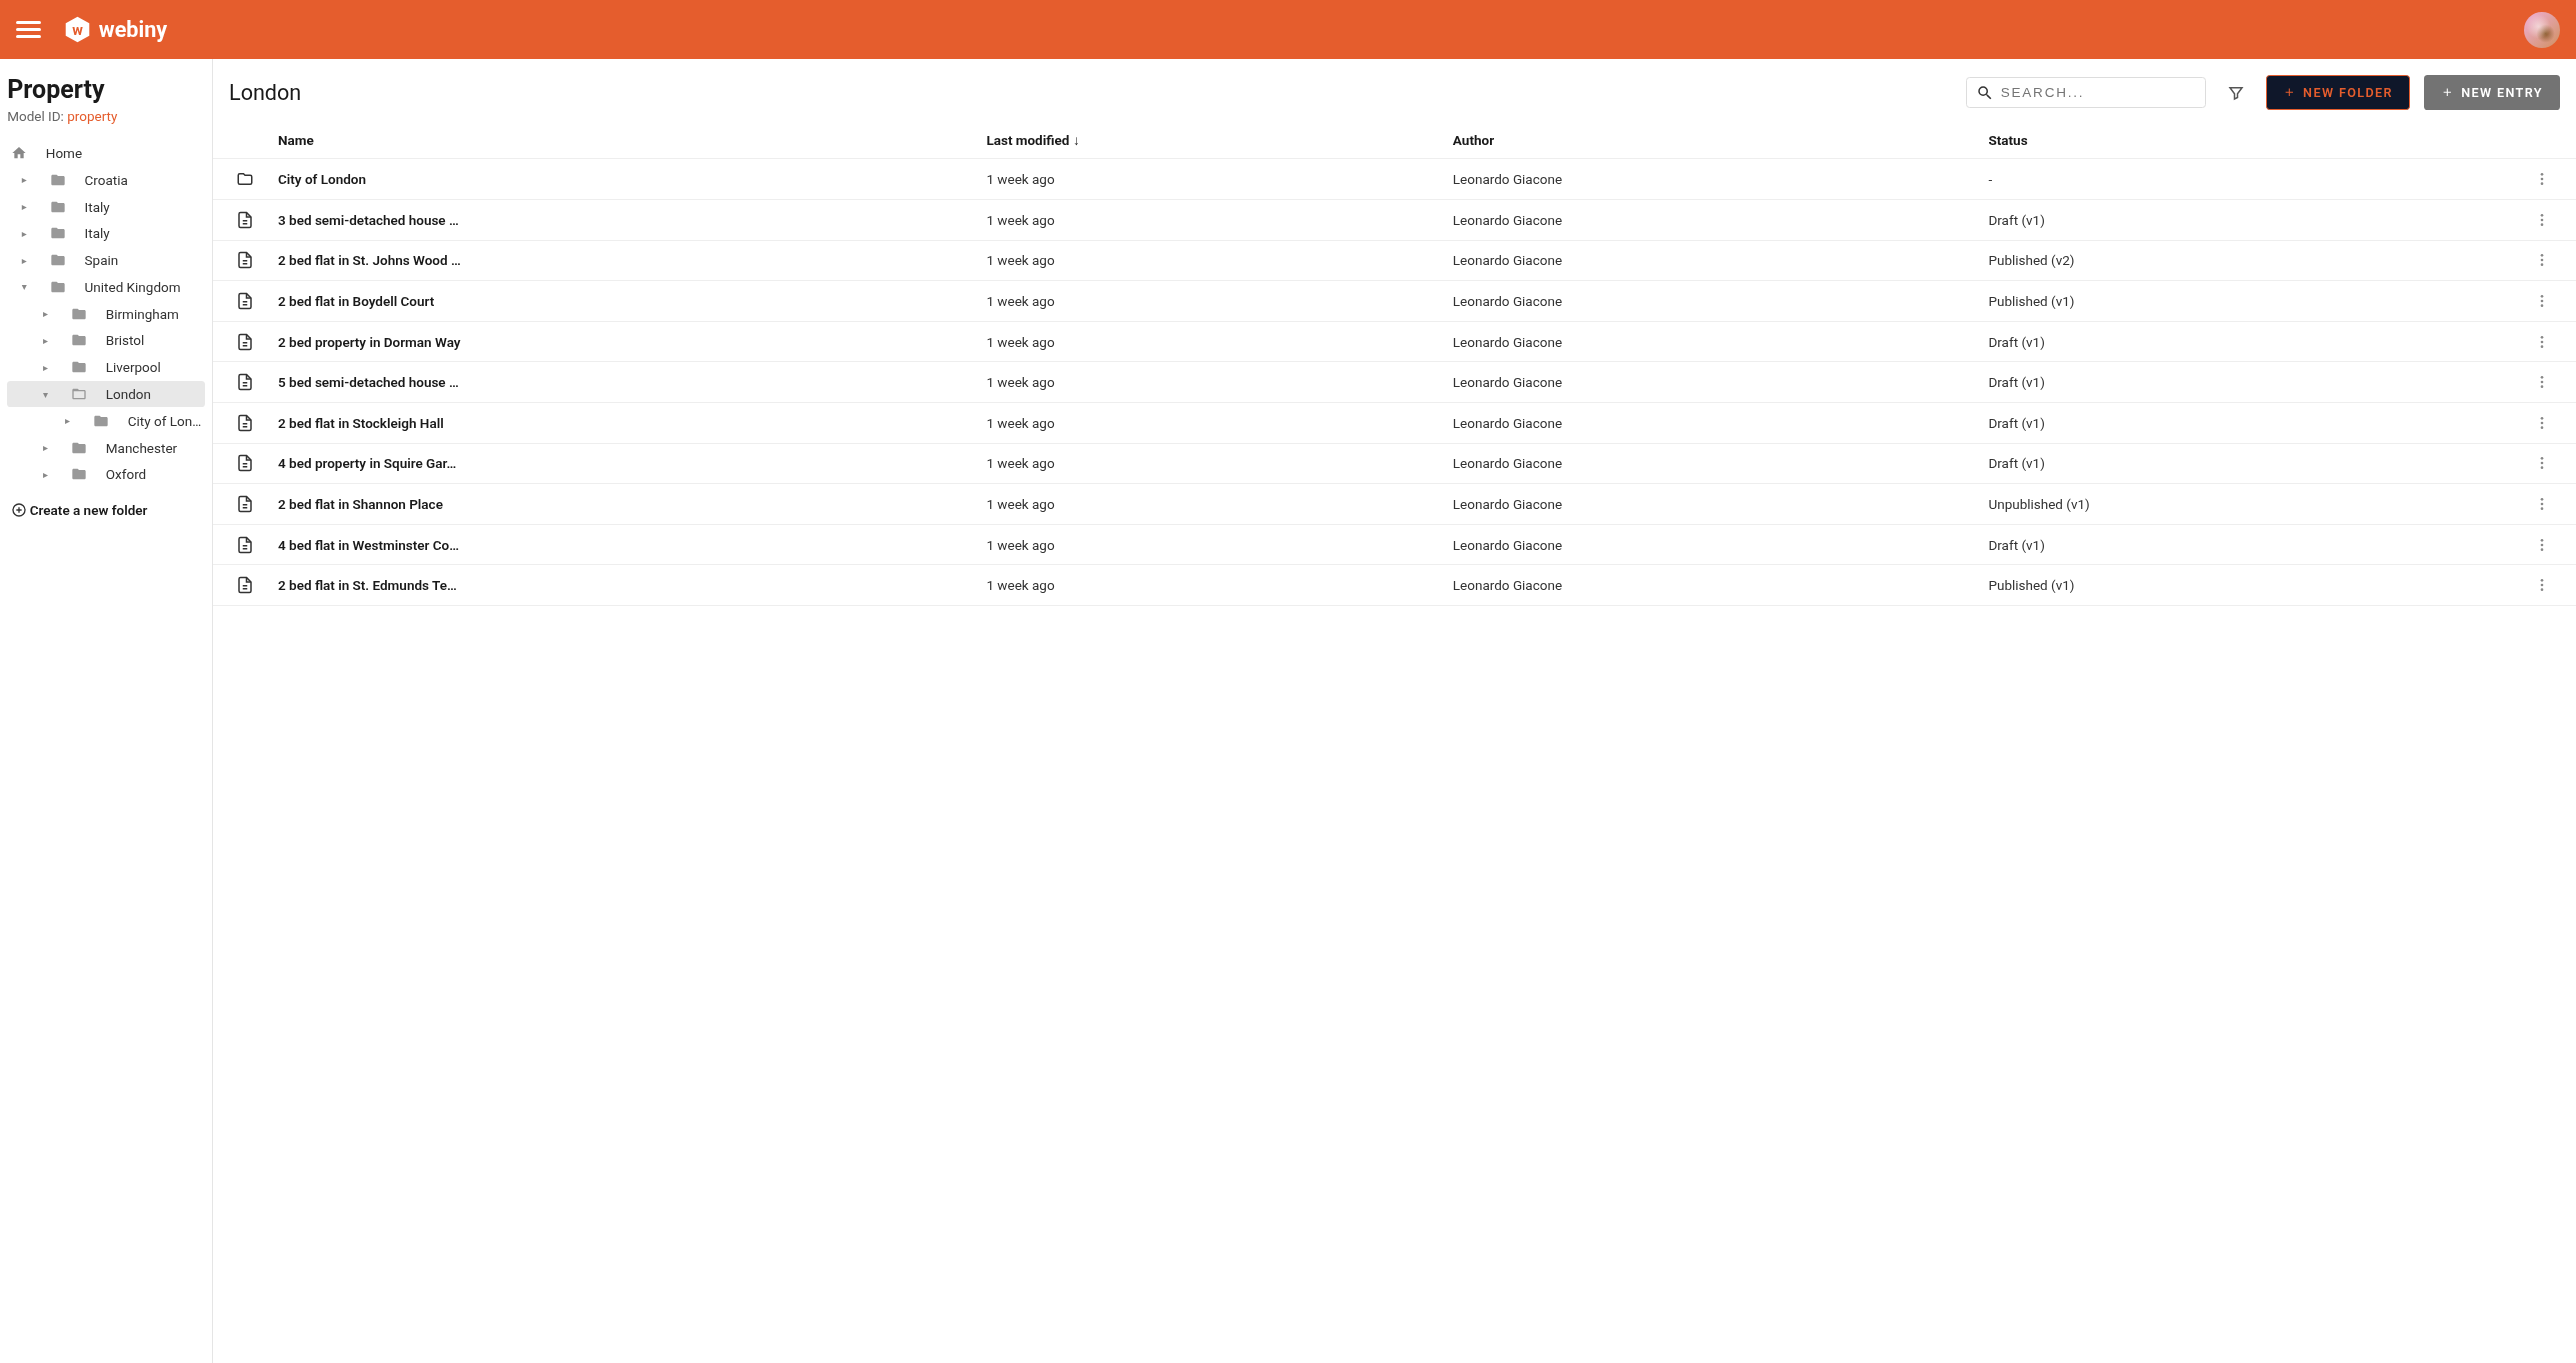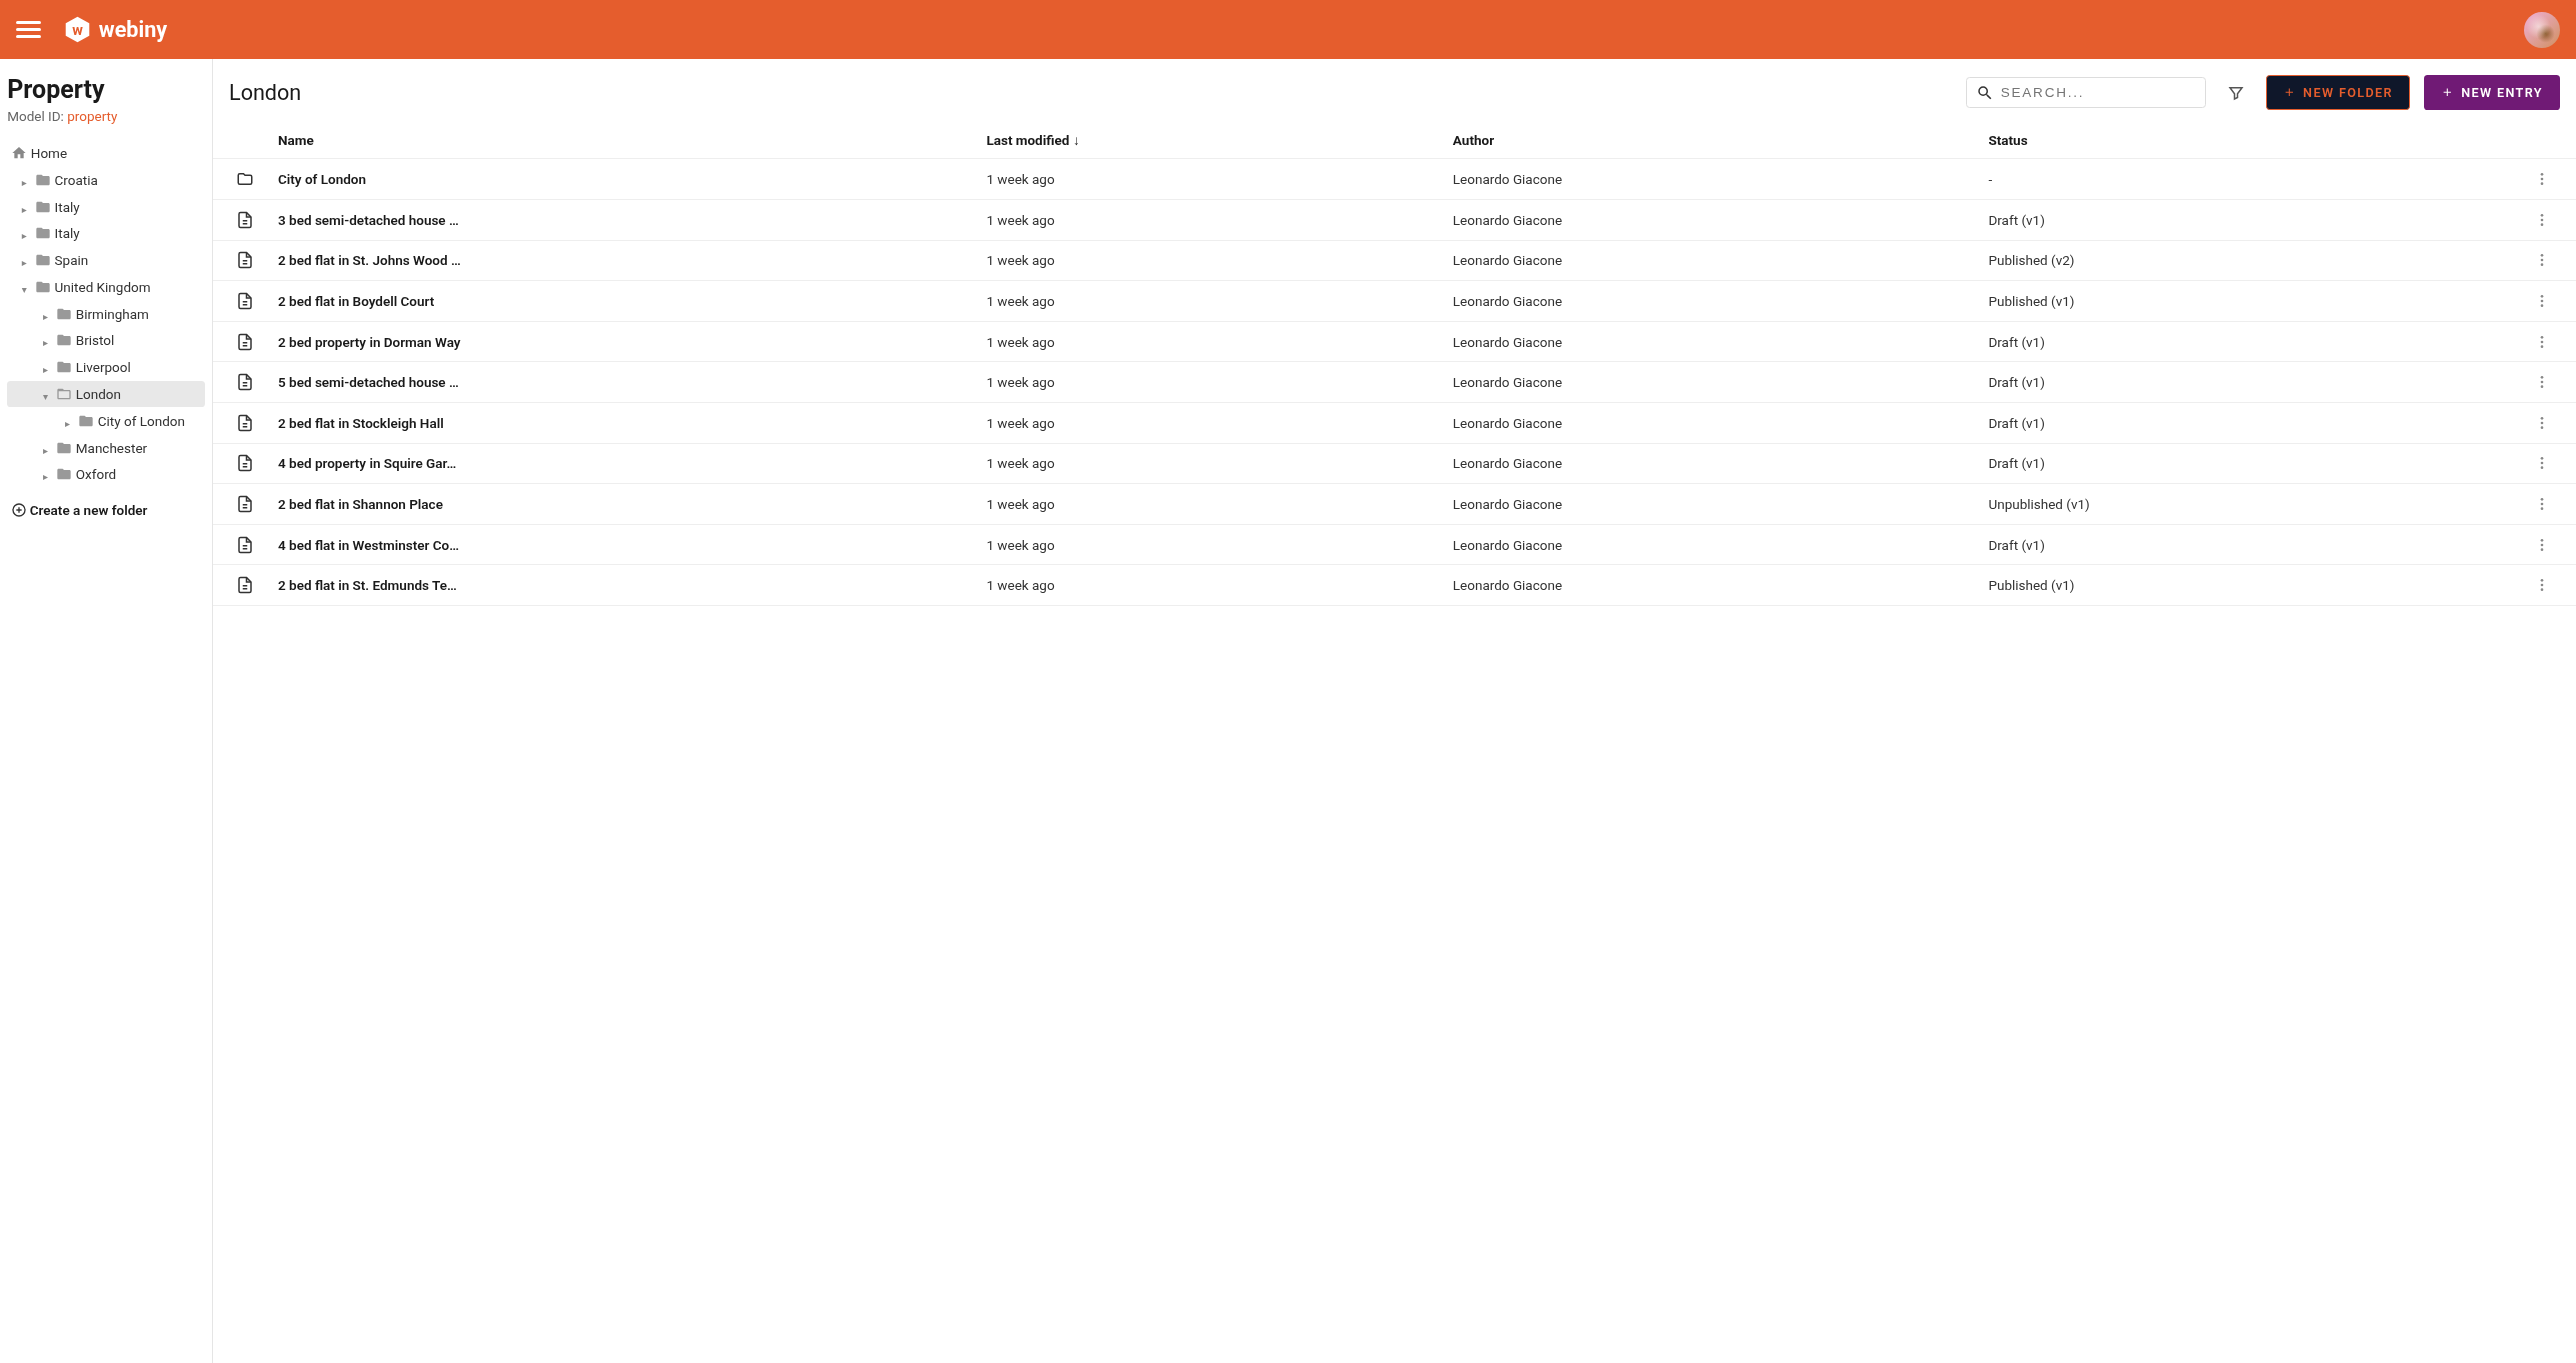--- a/index.html
+++ b/index.html
@@ -11,39 +11,39 @@
 .logo{display:flex;align-items:center;gap:7.2px;color:#fff;font-weight:700;font-size:21.6px}
 .logo-hex{width:29px;height:29px}
 .avatar{width:36px;height:36px;border-radius:50%;background:linear-gradient(135deg,#f0b0d8,#d09060);overflow:hidden;position:relative}
 .avatar::after{content:"";position:absolute;inset:0;background:radial-gradient(circle at 40% 40%,#fff8 0%,transparent 40%),radial-gradient(circle at 60% 60%,#8b5a2b 0%,transparent 30%)}
 .layout{display:flex;height:calc(100vh - 59px)}
 .sidebar{width:213px;border-right:0.9px solid #e5e5e5;padding:16px 7.2px 16px 7.2px;overflow-y:auto}
 .sidebar h1{font-size:25px;font-weight:700;margin-bottom:3.6px}
 .model-id{font-size:13.5px;color:#666;margin-bottom:16px}
 .model-id a{color:#e55d2d;text-decoration:none}
 .tree{list-style:none}
-.tree-item{display:flex;align-items:flex-end;gap:4px;padding:5.4px 3.6px;cursor:pointer;font-size:13.5px;color:#333;border-radius:3.6px}
+.tree-item{display:flex;align-items:center;gap:19px;padding:5.4px 3.6px;cursor:pointer;font-size:13.5px;color:#333;border-radius:3.6px}
 .tree-item.selected{background:#e8e8e8}
 .tree-item .chev{width:12.6px;display:flex;justify-content:center;color:#888;font-size:10px}
 .tree-item .icn{width:16px;height:16px;display:flex;align-items:center;justify-content:center;color:#888}
 .tree-item.home .icn{color:#888}
 .tree-item .lbl{flex:1;white-space:nowrap;overflow:hidden;text-overflow:ellipsis}
 .indent-1{padding-left:10.8px}
 .indent-2{padding-left:32px}
 .indent-3{padding-left:54px}
 .create-folder{display:flex;align-items:center;gap:3px;padding:9px 3.6px;font-weight:600;font-size:13.5px;cursor:pointer;margin-top:5.4px}
 .main{flex:1;display:flex;flex-direction:column;overflow:hidden}
 .main-header{display:flex;align-items:center;justify-content:space-between;padding:16px 16px 10.8px 16px;gap:14.4px}
 .main-title{font-size:21.6px;font-weight:400;flex:1}
 .search-box{display:flex;align-items:center;border:0.9px solid #ddd;border-radius:3.6px;padding:5.4px 9px;width:240px;gap:7.2px}
 .search-box input{border:none;outline:none;font-size:13.5px;flex:1;letter-spacing:1.8px;color:#666}
 .filter-btn{width:32px;height:32px;display:flex;align-items:center;justify-content:center;cursor:pointer;color:#555}
 .btn{display:flex;align-items:center;gap:7.2px;padding:9px 16px;border-radius:3.6px;font-size:12.6px;font-weight:600;letter-spacing:1.4px;cursor:pointer;border:0.9px solid transparent}
 .btn-outline{color:#e55d2d;border-color:#e55d2d;background:#0f172a}
-.btn-solid{color:#fff;background:#701a75}
+.btn-solid{color:#fff;background:#737373}
 .table{flex:1;overflow-y:auto}
 .thead,.trow{display:grid;grid-template-columns:32px 2fr 1.3fr 1.5fr 1.5fr 36px;align-items:center;padding:10.8px 16px;gap:17px}
 .thead{font-weight:700;font-size:13.5px;border-bottom:0.9px solid #eee}
 .thead .sortind{margin-left:3.6px}
 .trow{border-bottom:0.9px solid #eee;font-size:13.5px}
 .trow .name{font-weight:600;white-space:nowrap;overflow:hidden;text-overflow:ellipsis}
 .trow .cell{color:#333;white-space:nowrap;overflow:hidden;text-overflow:ellipsis}
 .row-icon{color:#333;display:flex;justify-content:center}
 .row-actions{color:#888;cursor:pointer;display:flex;justify-content:center}
 svg{display:block}

